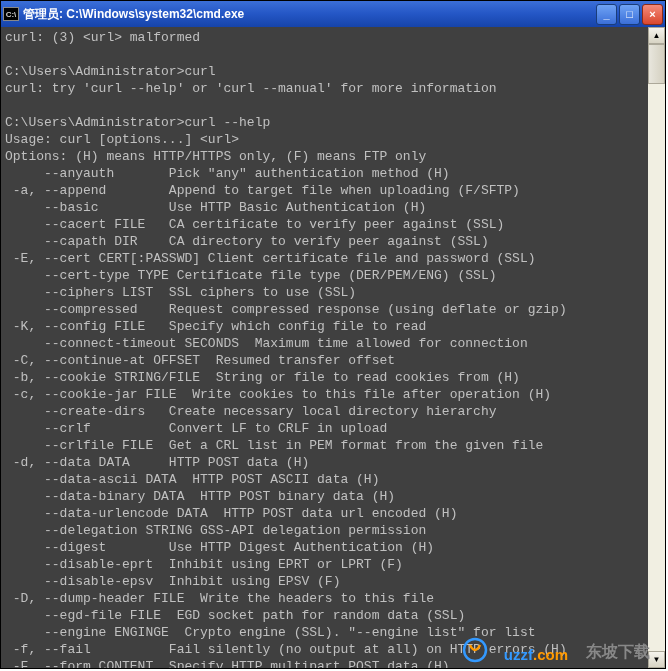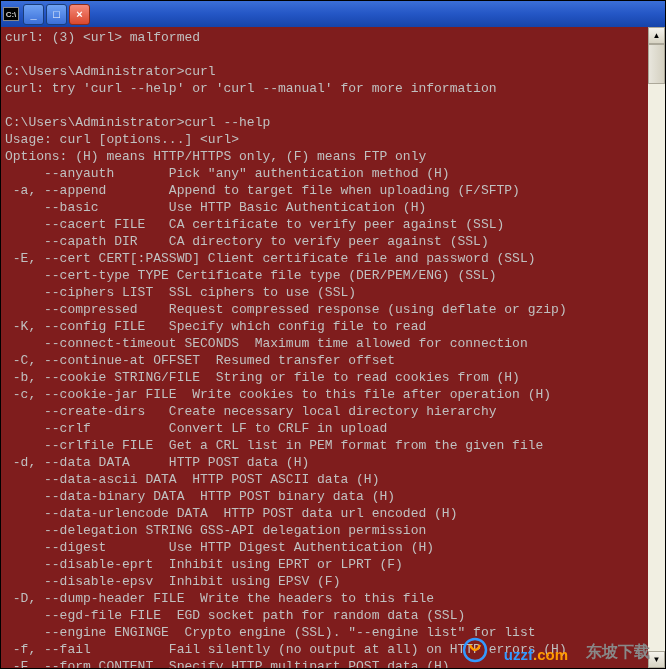--- a/index.html
+++ b/index.html
@@ -4,39 +4,40 @@
 <style>
 * { margin: 0; padding: 0; box-sizing: border-box; }
 body { background: #fff; font-family: Arial, sans-serif; width: 668px; height: 671px; overflow: hidden; position: relative; }
 .window { border: 1px solid #000; width: 666px; height: 669px; position: relative; background: #000; }
 .titlebar { height: 26px; background: linear-gradient(to bottom, #3b6fd8 0%, #2456c5 50%, #1644aa 100%); display: flex; align-items: center; padding: 0 2px; color: #fff; font-size: 12px; font-weight: bold; }
 .titlebar-icon { width: 16px; height: 14px; background: #000; border: 1px solid #888; margin-right: 4px; display: flex; align-items: center; justify-content: center; font-size: 8px; color: #ccc; }
 .titlebar-text { flex: 1; white-space: nowrap; overflow: hidden; }
 .window-controls { display: flex; gap: 2px; }
 .window-btn { width: 21px; height: 21px; background: linear-gradient(to bottom, #6fa3f5, #3b6fd8); border: 1px solid #1a3d7a; border-radius: 3px; display: flex; align-items: center; justify-content: center; color: #fff; font-size: 11px; cursor: pointer; }
 .window-btn.close { background: linear-gradient(to bottom, #f58b7a, #d9472e); border-color: #8b2b18; }
-.terminal { background: #7f1d1d; color: #c0c0c0; font-family: 'Consolas', 'Courier New', monospace; font-size: 13px; line-height: 17px; padding: 2px 4px; height: calc(100% - 26px); overflow: hidden; white-space: pre; position: relative; }
+.terminal { background: #404040; color: #c0c0c0; font-family: 'Consolas', 'Courier New', monospace; font-size: 13px; line-height: 17px; padding: 2px 4px; height: calc(100% - 26px); overflow: hidden; white-space: pre; position: relative; }
 .terminal-line { white-space: pre; }
 .scrollbar { position: absolute; right: 0; top: 26px; bottom: 0; width: 17px; background: #ece9d8; display: flex; flex-direction: column; }
 .scroll-btn { height: 17px; background: linear-gradient(to bottom, #f5f3ec, #d8d4c4); border: 1px solid #aca899; display: flex; align-items: center; justify-content: center; font-size: 8px; cursor: pointer; }
 .scroll-track { flex: 1; background: #f1efe2; position: relative; }
 .scroll-thumb { position: absolute; top: 0; left: 0; right: 0; height: 40px; background: linear-gradient(to right, #e8e6dd, #d4d0c0); border: 1px solid #aca899; cursor: pointer; }
 .watermark { position: absolute; bottom: 8px; right: 18px; display: flex; align-items: flex-end; gap: 16px; font-size: 15px; font-weight: bold; }
 .watermark-icon { width: 26px; height: 26px; position: relative; }
 .watermark-icon svg { width: 100%; height: 100%; }
 .watermark-text .blue { color: #3399ff; }
 .watermark-text .orange { color: #ff9900; }
 .watermark-sub { font-size: 16px; color: #888; margin-left: 2px; }
 </style>
 </head>
 <body>
 
 <div class="window">
   <div class="titlebar">
     <div class="titlebar-icon">C:\</div>
+    <div class="titlebar-text">管理员: C:\Windows\system32\cmd.exe</div>
     <div class="window-controls">
       <div class="window-btn">_</div>
       <div class="window-btn">□</div>
       <div class="window-btn close">×</div>
     </div>
   </div>
 
   <div class="terminal" id="terminal"><div class="terminal-line">curl: (3) &lt;url&gt; malformed</div><div class="terminal-line"> </div><div class="terminal-line">C:\Users\Administrator&gt;curl</div><div class="terminal-line">curl: try 'curl --help' or 'curl --manual' for more information</div><div class="terminal-line"> </div><div class="terminal-line">C:\Users\Administrator&gt;curl --help</div><div class="terminal-line">Usage: curl [options...] &lt;url&gt;</div><div class="terminal-line">Options: (H) means HTTP/HTTPS only, (F) means FTP only</div><div class="terminal-line">     --anyauth       Pick "any" authentication method (H)</div><div class="terminal-line"> -a, --append        Append to target file when uploading (F/SFTP)</div><div class="terminal-line">     --basic         Use HTTP Basic Authentication (H)</div><div class="terminal-line">     --cacert FILE   CA certificate to verify peer against (SSL)</div><div class="terminal-line">     --capath DIR    CA directory to verify peer against (SSL)</div><div class="terminal-line"> -E, --cert CERT[:PASSWD] Client certificate file and password (SSL)</div><div class="terminal-line">     --cert-type TYPE Certificate file type (DER/PEM/ENG) (SSL)</div><div class="terminal-line">     --ciphers LIST  SSL ciphers to use (SSL)</div><div class="terminal-line">     --compressed    Request compressed response (using deflate or gzip)</div><div class="terminal-line"> -K, --config FILE   Specify which config file to read</div><div class="terminal-line">     --connect-timeout SECONDS  Maximum time allowed for connection</div><div class="terminal-line"> -C, --continue-at OFFSET  Resumed transfer offset</div><div class="terminal-line"> -b, --cookie STRING/FILE  String or file to read cookies from (H)</div><div class="terminal-line"> -c, --cookie-jar FILE  Write cookies to this file after operation (H)</div><div class="terminal-line">     --create-dirs   Create necessary local directory hierarchy</div><div class="terminal-line">     --crlf          Convert LF to CRLF in upload</div><div class="terminal-line">     --crlfile FILE  Get a CRL list in PEM format from the given file</div><div class="terminal-line"> -d, --data DATA     HTTP POST data (H)</div><div class="terminal-line">     --data-ascii DATA  HTTP POST ASCII data (H)</div><div class="terminal-line">     --data-binary DATA  HTTP POST binary data (H)</div><div class="terminal-line">     --data-urlencode DATA  HTTP POST data url encoded (H)</div><div class="terminal-line">     --delegation STRING GSS-API delegation permission</div><div class="terminal-line">     --digest        Use HTTP Digest Authentication (H)</div><div class="terminal-line">     --disable-eprt  Inhibit using EPRT or LPRT (F)</div><div class="terminal-line">     --disable-epsv  Inhibit using EPSV (F)</div><div class="terminal-line"> -D, --dump-header FILE  Write the headers to this file</div><div class="terminal-line">     --egd-file FILE  EGD socket path for random data (SSL)</div><div class="terminal-line">     --engine ENGINGE  Crypto engine (SSL). "--engine list" for list</div><div class="terminal-line"> -f, --fail          Fail silently (no output at all) on HTTP errors (H)</div><div class="terminal-line"> -F, --form CONTENT  Specify HTTP multipart POST data (H)</div></div>
 
   <div class="scrollbar">

